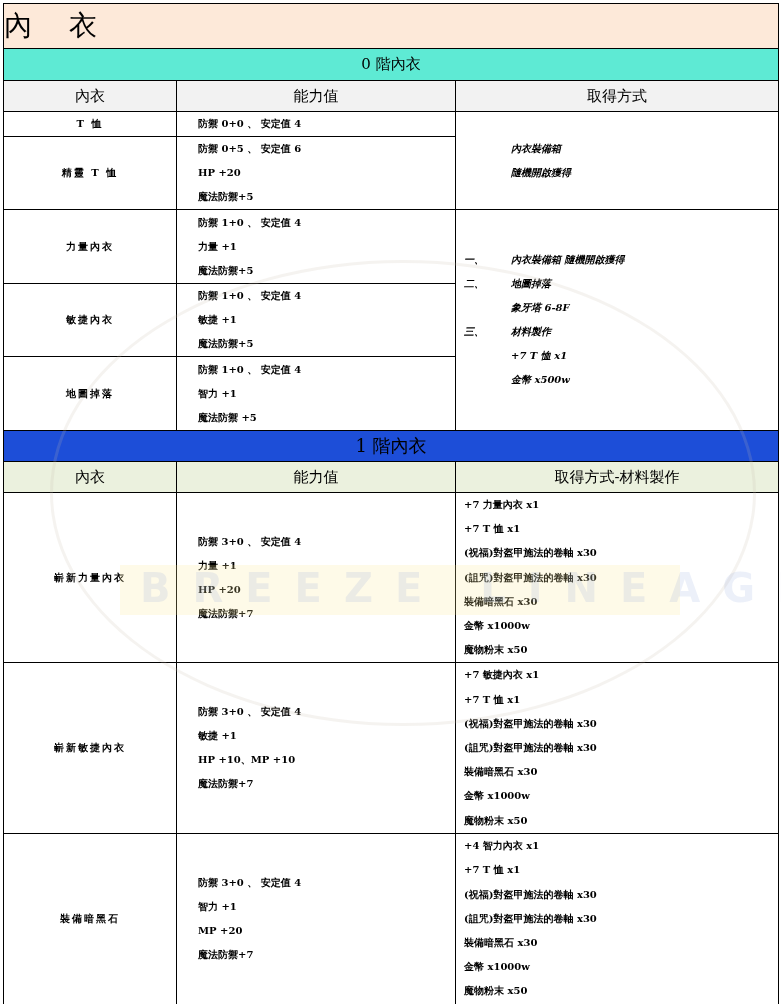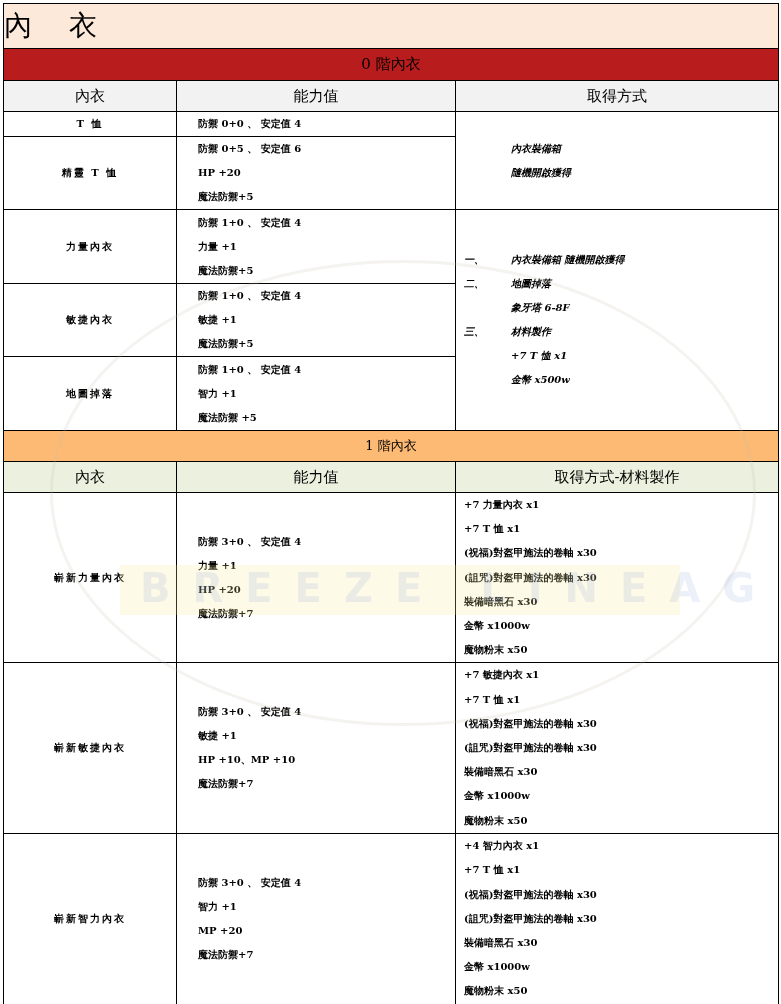--- a/index.html
+++ b/index.html
@@ -15,22 +15,22 @@
            white-space:nowrap; }
   .wm-band { position:absolute; left:60px; top:185px; width:560px; height:50px;
              background:rgba(250,230,150,0.22); }
   .wm-arc { position:absolute; left:-10px; top:-120px; width:700px; height:460px;
             border:3px solid rgba(200,190,170,0.18); border-radius:50%; }
   table { position:absolute; left:3px; top:3px; width:775px; border-collapse:collapse;
           table-layout:fixed; z-index:1; }
   td { border:1.5px solid #000; padding:0; vertical-align:middle; font-size:10px; }
   .title { height:44px; background:#fde9d9; font-size:28px;
            letter-spacing:14px; }
-  .sec0 { height:31px; background:#b91c1c; text-align:center; font-size:15px; }
-  .sec1 { height:30px; background:#fdba74; text-align:center; font-size:13px; }
+  .sec0 { height:31px; background:#5eead4; text-align:center; font-size:15px; }
+  .sec1 { height:30px; background:#1d4ed8; text-align:center; font-size:18px; }
   .hdr0 { height:30px; background:#f2f2f2; text-align:center; font-size:15px; }
   .hdr1 { height:30px; background:#ebf1de; text-align:center; font-size:15px; }
   .name { text-align:center; font-weight:bold; letter-spacing:2px; }
   .stats { padding-left:21px; font-weight:bold; line-height:24px; }
   .acq { font-weight:bold; line-height:24px;font-style:italic; }
   .line { display:block; white-space:pre; }
   .acq-simple { padding-left:55px; }
   .acq-list { padding-left:8px; }
   .acq-list .row { display:flex; white-space:pre; }
   .acq-list .num { width:47px; }
@@ -156,21 +156,21 @@
       <span class="line">+7 敏捷內衣 x1</span>
       <span class="line">+7 T 恤 x1</span>
       <span class="line">(祝福)對盔甲施法的卷軸 x30</span>
       <span class="line">(詛咒)對盔甲施法的卷軸 x30</span>
       <span class="line">裝備暗黑石 x30</span>
       <span class="line">金幣 x1000w</span>
       <span class="line">魔物粉末 x50</span>
     </td>
   </tr>
   <tr style="height:171px">
-    <td class="name">嶄新智力內衣</td>
+    <td class="name">裝備暗黑石</td>
     <td class="stats">
       <span class="line">防禦 3+0 、 安定值 4</span>
       <span class="line">智力 +1</span>
       <span class="line">MP +20</span>
       <span class="line">魔法防禦+7</span>
     </td>
     <td class="craft">
       <span class="line">+4 智力內衣 x1</span>
       <span class="line">+7 T 恤 x1</span>
       <span class="line">(祝福)對盔甲施法的卷軸 x30</span>

